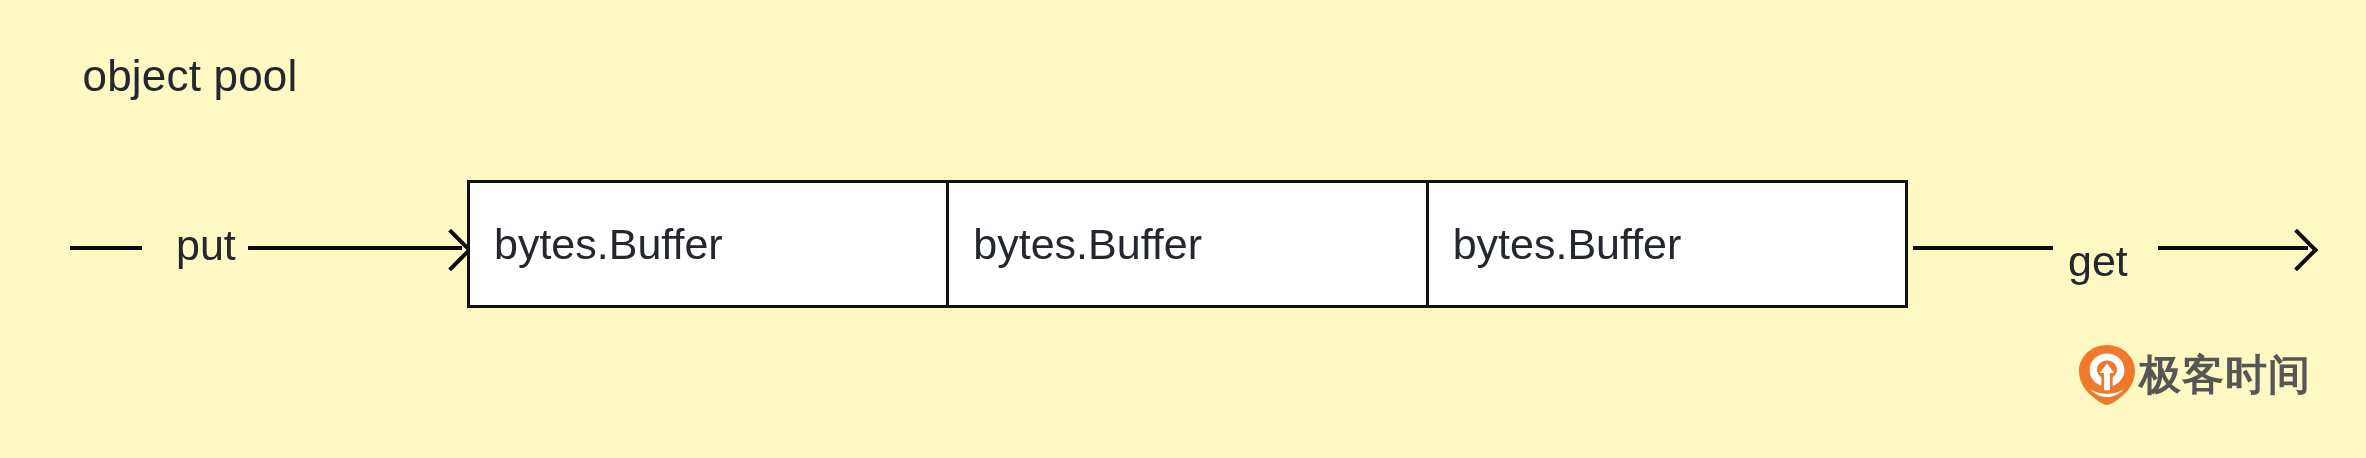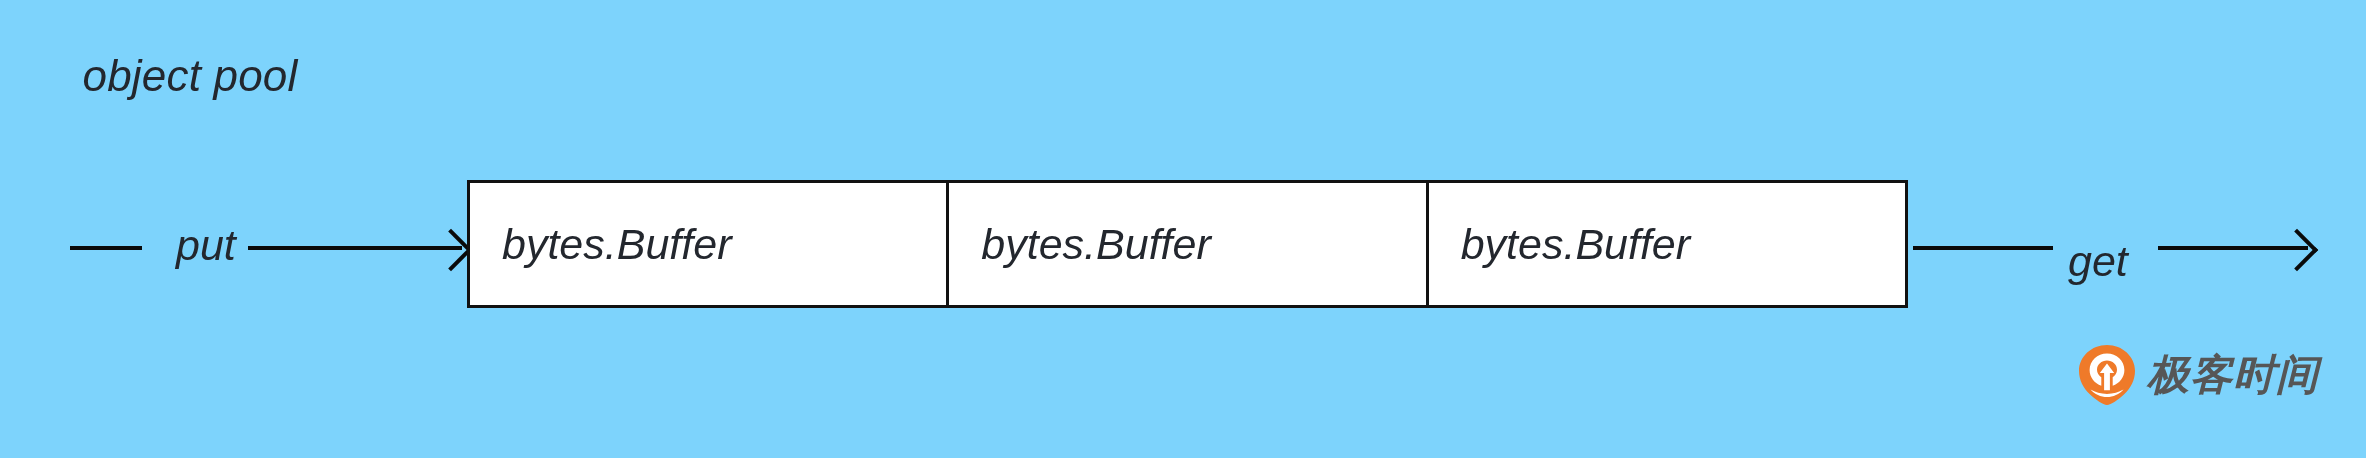--- a/index.html
+++ b/index.html
@@ -7,23 +7,22 @@
     padding: 0;
     background: #ffffff;
   }
   body {
     font-family: "Liberation Sans", sans-serif;
   }
   #canvas {
     position: relative;
     width: 2366px;
     height: 458px;
-    background: #7dd3fc;
+    background: #fef9c3;
     overflow: hidden;
-    font-style: italic;
   }
 
   
   .diagram-title {
     position: absolute;
     left: 0;
     top: 54px;
     width: 2366px;
     text-align: center;
     font-size: 44px;
@@ -47,21 +46,21 @@
     box-sizing: border-box;
     border: 3px solid #111111;
     display: flex;
     background: #ffffff;
   }
   .pool-cell {
     flex: 1 1 0;
     box-sizing: border-box;
     display: flex;
     align-items: center;
-    padding-left: 32px;
+    padding-left: 24px;
     border-right: 3px solid #111111;
     overflow: hidden;
   }
   .pool-cell:last-child {
     border-right: none;
   }
   .cell-label {
     font-size: 43px;
     line-height: 1;
     color: #23272e;
@@ -112,21 +111,21 @@
   .get-line2    { left: 2158px; top: 246px; width: 150px; }
   .get-arrow    { left: 2282px; top: 235px; }
 
   
   .watermark {
     position: absolute;
     left: 2077px;
     top: 344px;
     display: flex;
     align-items: center;
-    gap: 10px;
+    gap: 2px;
   }
   .wm-logo {
     width: 60px;
     height: 62px;
     position: relative;
   }
   .wm-text {
     font-size: 42px;
     line-height: 1;
     color: #565656;

